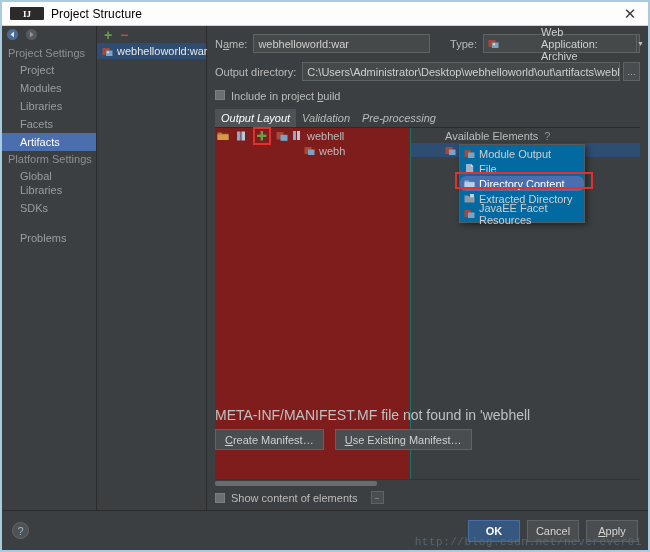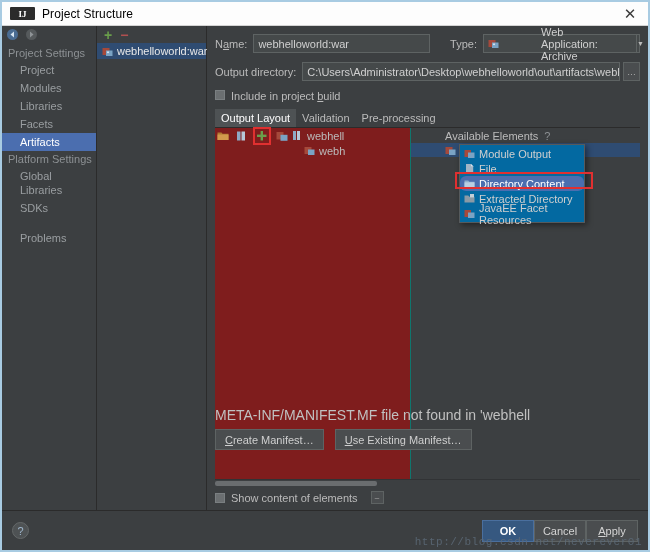--- a/index.html
+++ b/index.html
@@ -32,21 +32,21 @@
     height: 24px;
     background: #fdfdfd;
     border-bottom: 1px solid #d4d4d4;
     display: flex;
     align-items: center;
     padding: 0 8px;
     flex: 0 0 auto;
     color: #1a1a1a;
   }
   #titlebar .tb-icon {
-    width: 25px; height: 13px;
+    width: 34px; height: 13px;
     margin-right: 7px;
     display: inline-flex;
     align-items: center; justify-content: center;
     background: #2b2b2b;
     color: #ffffff;
     font-size: 9px;
     font-family: "Liberation Serif", serif;
     font-weight: bold;
     border-radius: 1px;
   }
@@ -251,20 +251,21 @@
     display: flex;
     align-items: flex-end;
     border-bottom: 1px solid #2b2b2b;
     margin-bottom: 0;
   }
   .tab {
     padding: 3px 6px 3px 6px;
     font-size: 11px;
     color: #bbbbbb;
     cursor: default;
+    font-style: italic;
   }
   .tab.active {
     background: #4e5254;
     color: #ffffff;
   }
 
   
   #layout-area {
     flex: 1 1 auto;
     display: flex;
@@ -417,20 +418,21 @@
     background: #4e5254;
     border: 1px solid #646869;
     color: #9fb6cc;
     font-size: 11px;
     display: flex; align-items: center; justify-content: center;
     cursor: default;
   }
   #footer-btns {
     margin-left: auto;
     display: flex;
+    gap: 7px;
   }
   .fbtn {
     min-width: 52px;
     height: 22px;
     background: #4a4d4f;
     border: 1px solid #5e6363;
     color: #d4d4d4;
     font-size: 11px;
     display: flex; align-items: center; justify-content: center;
     cursor: default;

